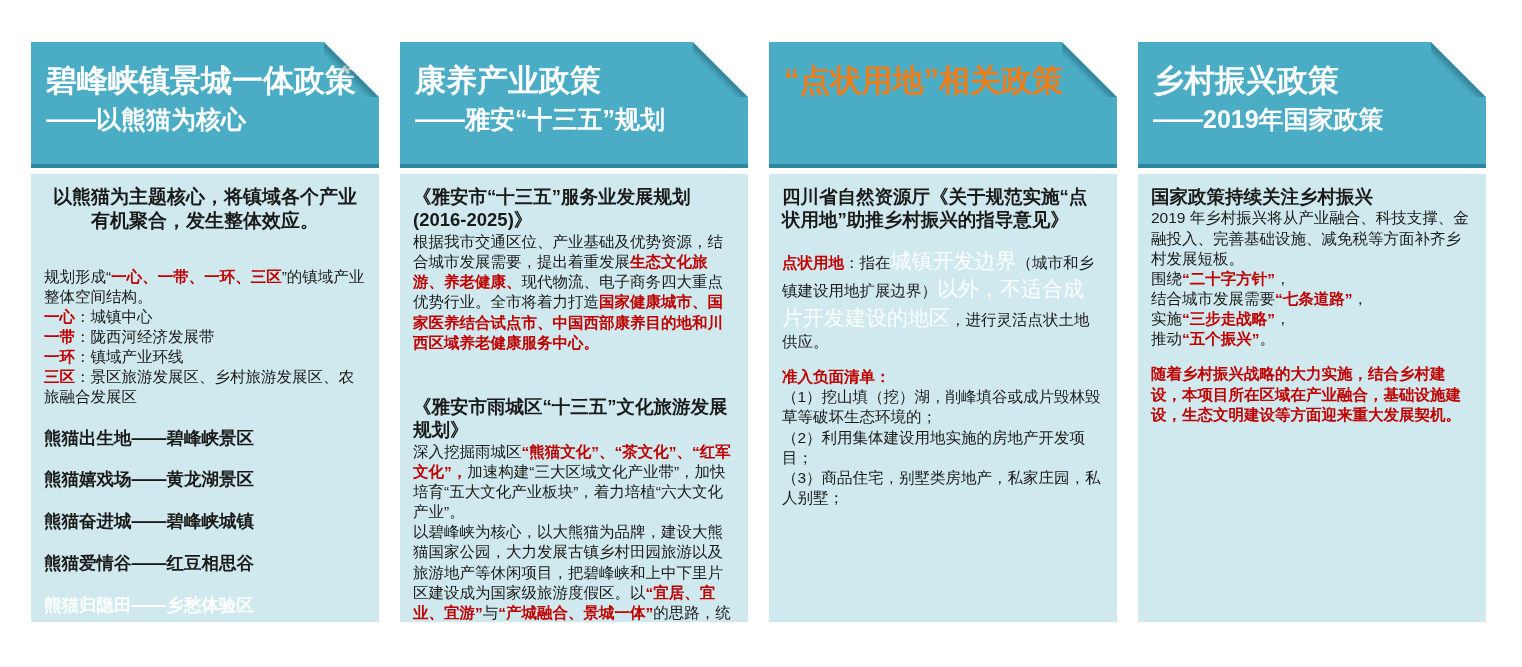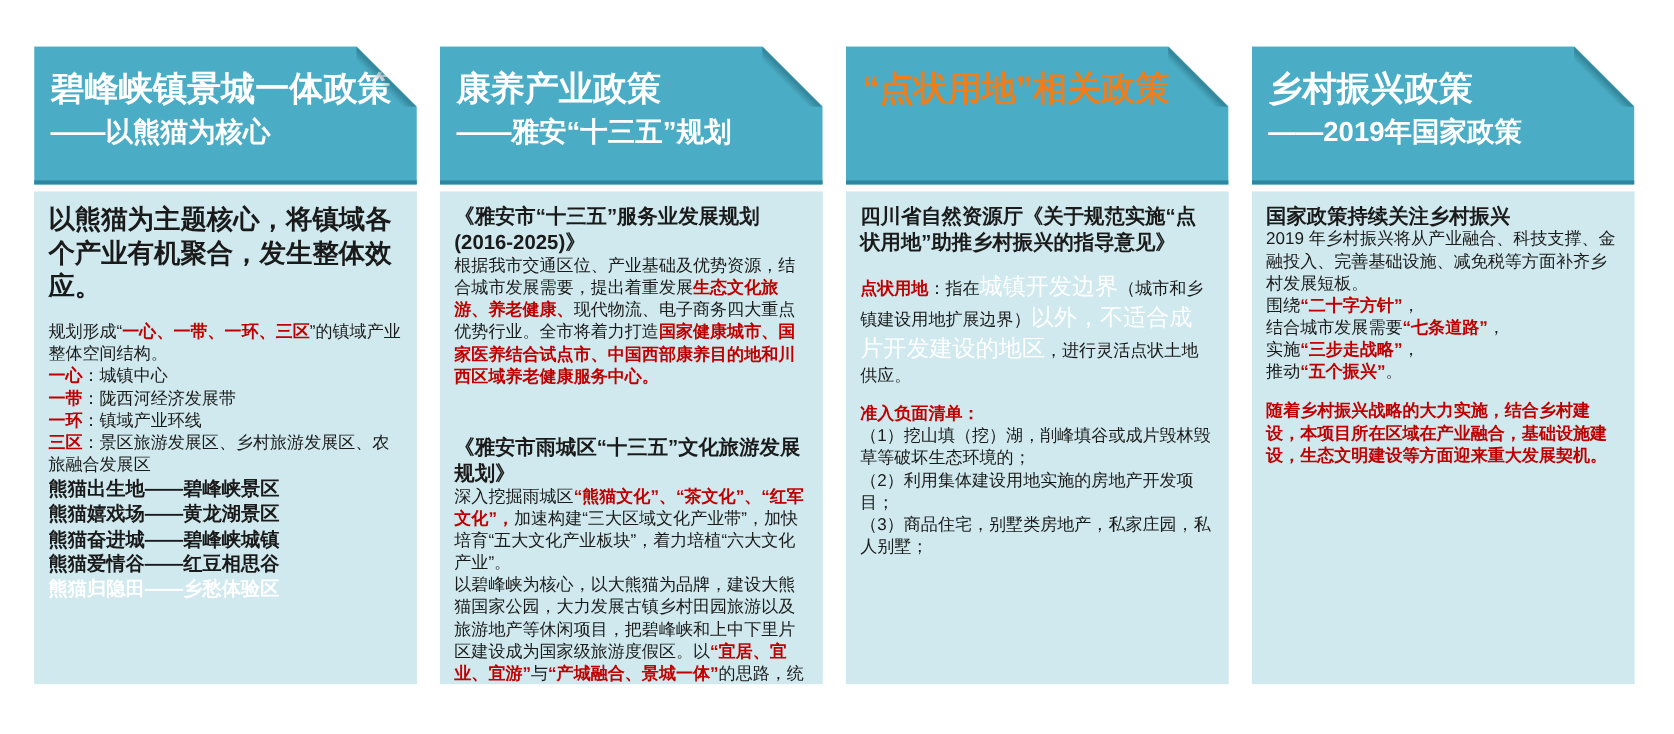--- a/index.html
+++ b/index.html
@@ -62,35 +62,37 @@
     flex: 1;
     background: var(--body-bg, #CFE9EE);
     padding: 11px 13px 10px 13px;
     font-size: 15.5px;
     line-height: 1.3;
     color: var(--ink, #1A1A1A);
     overflow: hidden;
   }
   .blk { margin: 0; }
   .intro {
-    font-size: 24px;
+    font-size: 19px;
     font-weight: 700;
     line-height: 1.28;
-    margin-bottom: 15px;
+    margin-bottom: 33px;
+    text-align: center;
   }
   .heading {
     font-size: 18.5px;
     font-weight: 700;
     line-height: 1.27;
   }
   .heading-gap { margin-top: 42px; }
   .para-gap { margin-top: 15px; }
   .panda {
     font-size: 17.5px;
     font-weight: 700;
+    margin-top: 19px;
     white-space: nowrap;
   }
   .panda-white { color: #FFFFFF; }
   .seg-n { font-weight: 400; }
   .seg-b { font-weight: 700; }
   .seg-r { font-weight: 700; color: var(--red, #C00000); }
   .seg-w {
     font-weight: 400;
     color: #FFFFFF;
     font-size: 21px;

